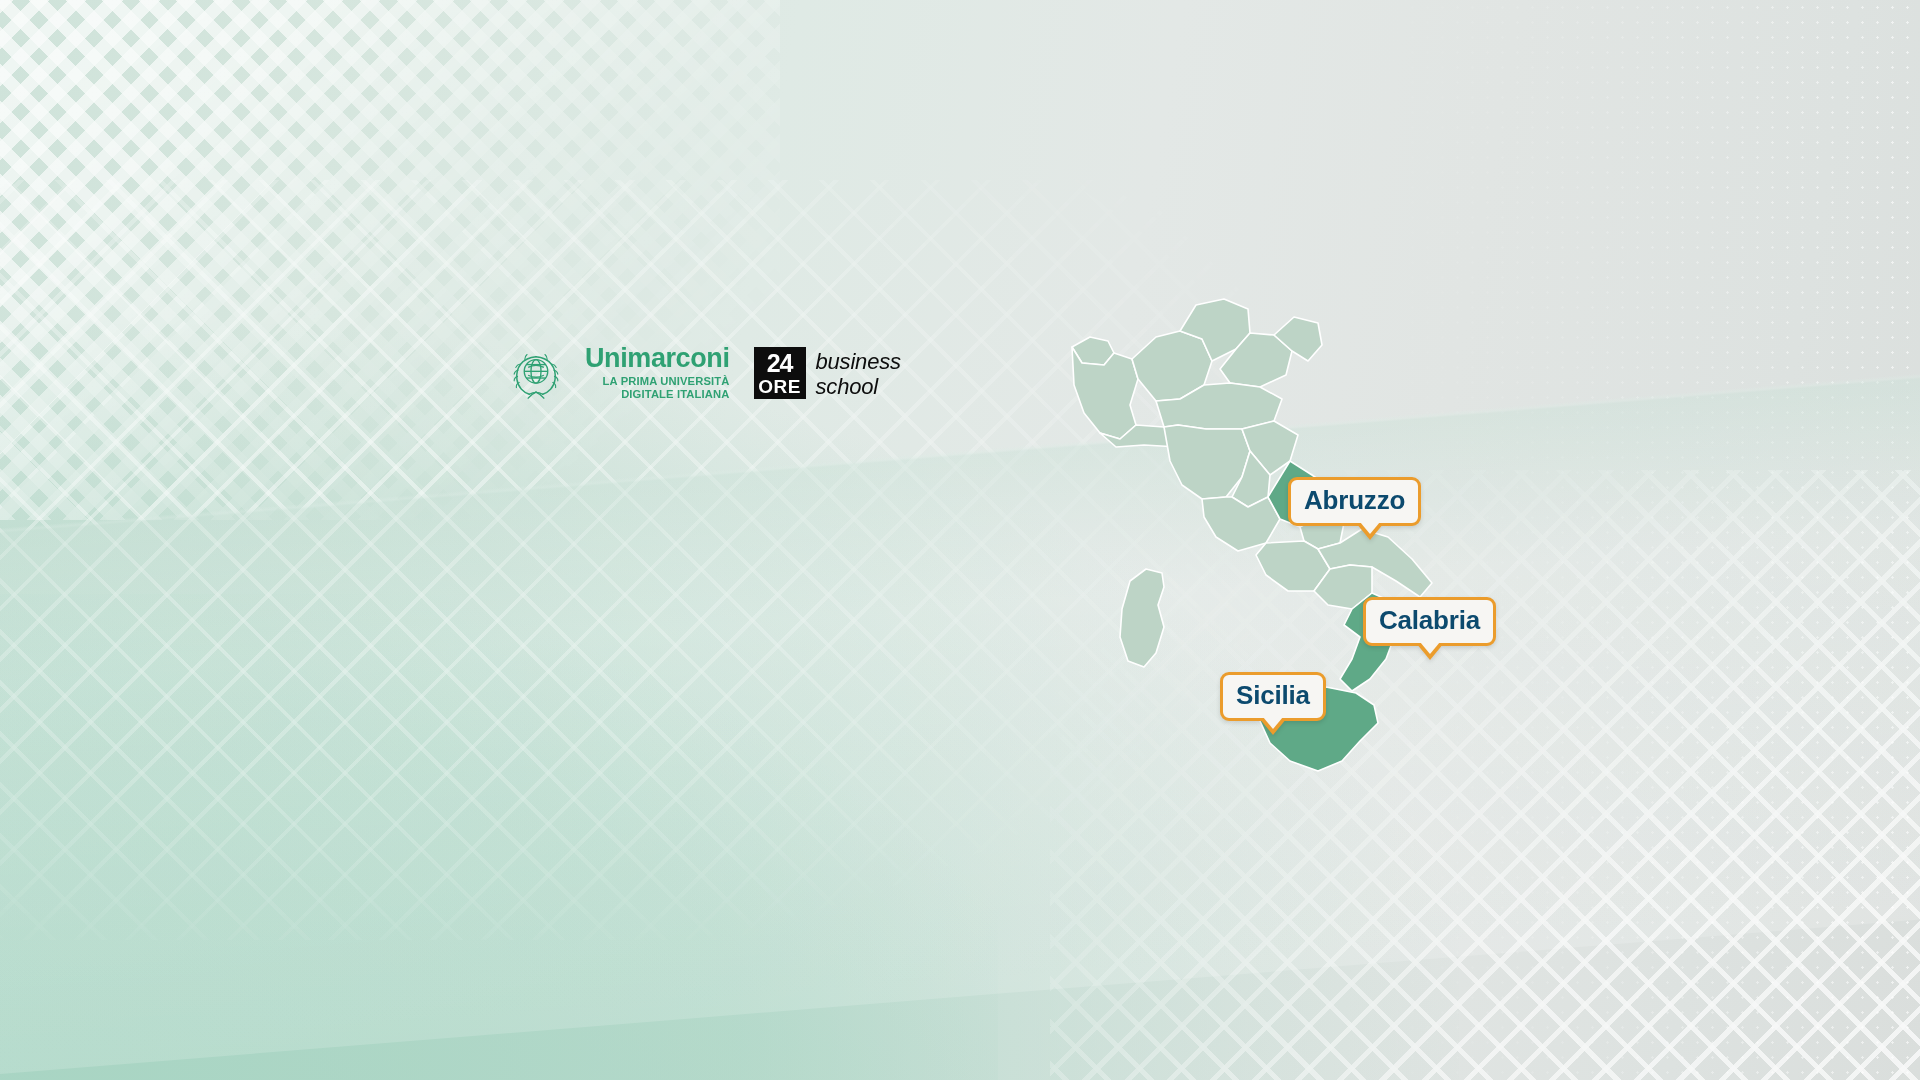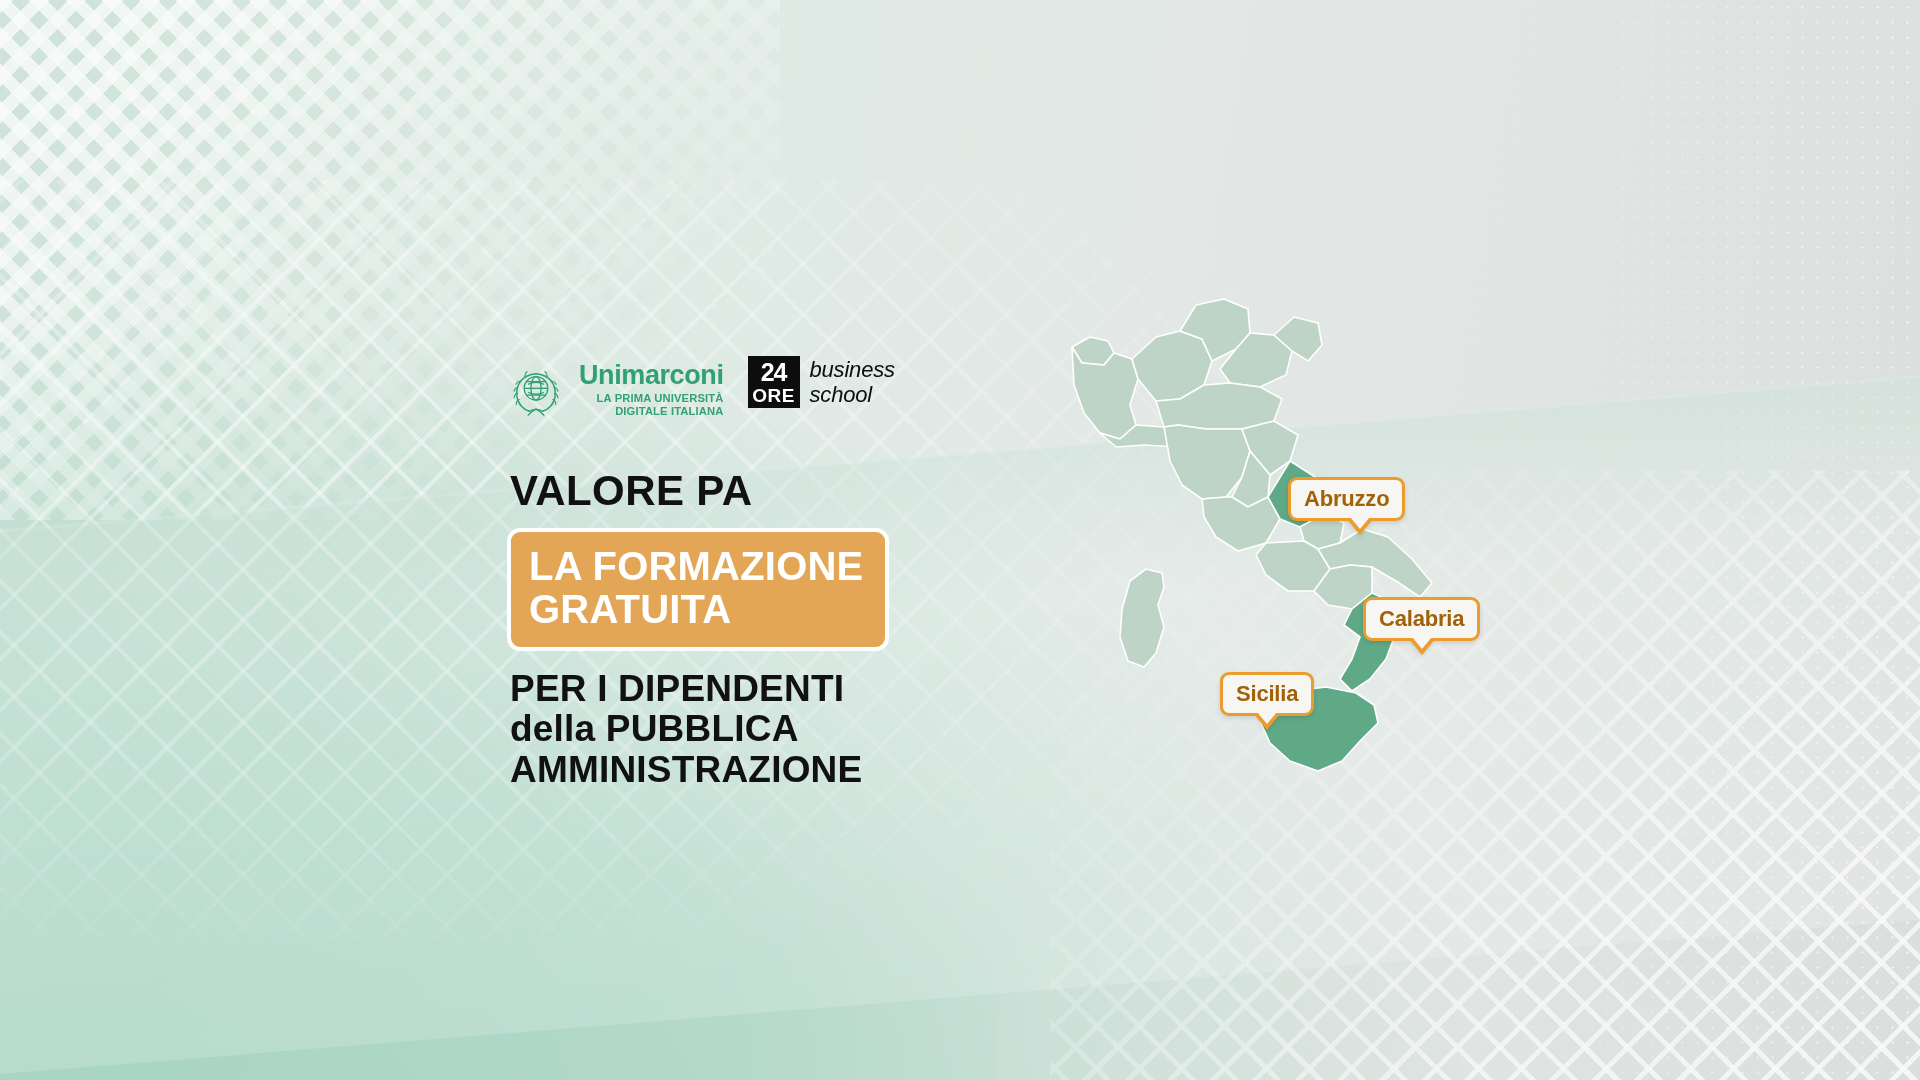--- a/index.html
+++ b/index.html
@@ -82,21 +82,21 @@
             mask-image:linear-gradient(270deg, #000 0%, rgba(0,0,0,0.3) 60%, rgba(0,0,0,0) 100%);
   }
 
   
   .left-col { position:absolute; left:0; top:0; width:1000px; height:1080px; }
 
   .logo-row {
     position:absolute; left:508px; top:345px;
     display:flex; align-items:center; gap:24px;
   }
-  .uni-logo { display:flex; align-items:center; gap:15px;margin-top:17px; }
+  .uni-logo { display:flex; align-items:center; gap:21px; }
   .uni-mark { width:56px; height:56px; flex:0 0 56px; }
   .uni-txt { display:flex; flex-direction:column; justify-content:center; line-height:1; }
   .uni-name { font-size:27px; font-weight:700; color:#2fa173; letter-spacing:-0.4px; }
   .uni-sub {
     font-size:11.2px; font-weight:700; color:#2fa173;
     letter-spacing:0.15px; line-height:1.18; margin-top:3px; text-align:right;
   }
   .sep24 { display:flex; align-items:flex-end; gap:10px; }
   .box24 {
     width:52px; height:52px; background:#0d0d0d;
@@ -135,21 +135,21 @@
   .map-wrap svg { width:100%; height:100%; overflow:visible; }
 
   
   .callout {
     position:absolute; display:inline-flex; align-items:center; justify-content:center;
     background:#f7f6f3; border:3px solid #eb9c2c; border-radius:9px;
     padding:6px 13px 7px; white-space:nowrap;
     filter:drop-shadow(0 2px 2px rgba(0,0,0,0.12));
   }
   .callout span {
-    font-size:22px; font-weight:700; color:#a16207; letter-spacing:-0.2px; line-height:1.15;
+    font-size:26px; font-weight:700; color:#0c4a6e; letter-spacing:-0.2px; line-height:1.15;
   }
   .callout::after, .callout::before {
     content:""; position:absolute; width:0; height:0;
   }
   .callout::before {
     bottom:-17px; left:var(--tx,50%); margin-left:-14px;
     border-left:14px solid transparent; border-right:14px solid transparent;
     border-top:17px solid #eb9c2c;
   }
   .callout::after {
@@ -229,34 +229,20 @@
           <span class="n24">24</span>
           <span class="ore">ORE</span>
         </span>
         <span class="bs-txt">
           <span>business</span>
           <span>school</span>
         </span>
       </div>
     </div>
 
-    <div class="headline">
-      <div class="h-valore">VALORE PA</div>
-
-      <div class="h-badge">
-        <div class="h-badge-line">LA FORMAZIONE</div>
-        <div class="h-badge-line">GRATUITA</div>
-      </div>
-
-      <div class="h-tail">
-        <span class="l">PER I DIPENDENTI</span>
-        <span class="l l2"><i>della</i> <b>PUBBLICA</b></span>
-        <span class="l">AMMINISTRAZIONE</span>
-      </div>
-    </div>
   </div>
 
   <div class="map-wrap">
     <svg viewBox="0 0 450 560" aria-hidden="true">
       <g stroke="#ffffff" stroke-width="1.6" stroke-linejoin="round">
 
         <path fill="#BDD4C6" d="M12 72 L30 62 L48 66 L54 78 L44 90 L22 88 Z"></path>
         <path fill="#BDD4C6" d="M12 72 L22 88 L44 90 L54 78 L72 84 L78 104 L70 130 L76 150 L60 164 L40 158 L24 138 L14 110 Z"></path>
         <path fill="#BDD4C6" d="M40 158 L60 164 L76 150 L104 152 L128 160 L118 172 L84 170 L56 172 Z"></path>
 

